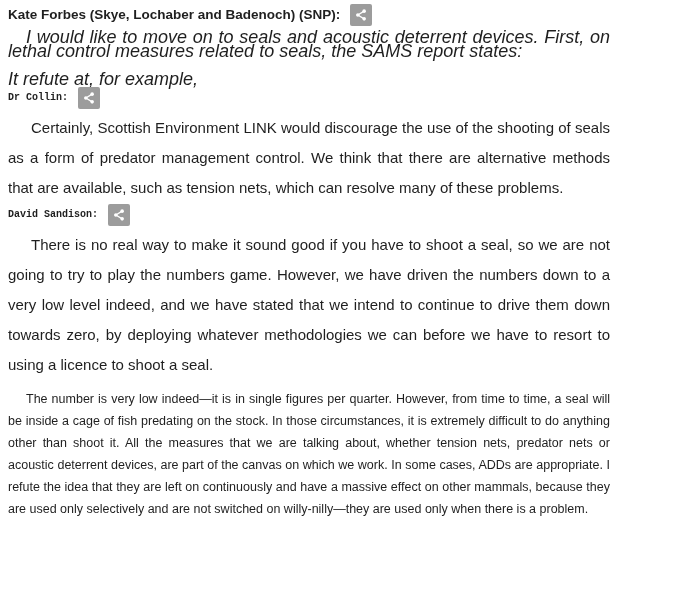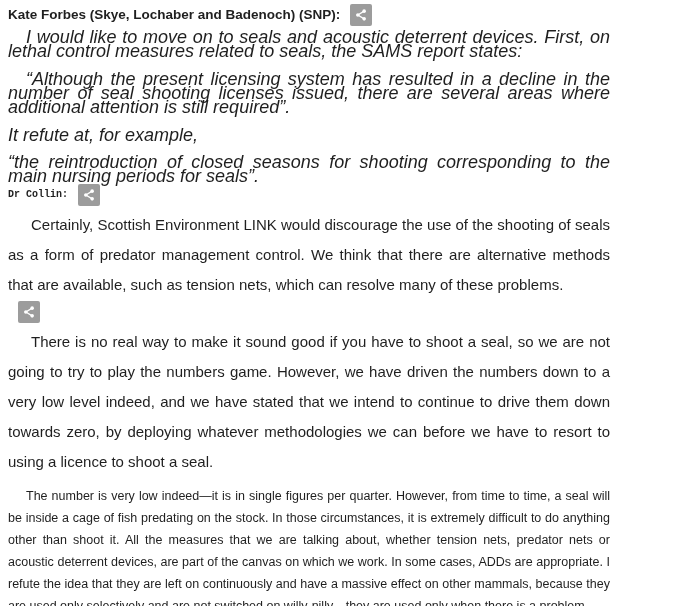--- a/index.html
+++ b/index.html
@@ -79,43 +79,42 @@
         <svg width="14" height="14" viewBox="0 0 20 20">
           <line x1="5.5" y1="10" x2="14.5" y2="4.5" stroke="currentColor" stroke-width="1.8"></line>
           <line x1="5.5" y1="10" x2="14.5" y2="15.5" stroke="currentColor" stroke-width="1.8"></line>
           <circle cx="14.5" cy="4.5" r="2.6" fill="currentColor"></circle>
           <circle cx="5.5" cy="10" r="2.6" fill="currentColor"></circle>
           <circle cx="14.5" cy="15.5" r="2.6" fill="currentColor"></circle>
         </svg>
       </button>
     </div>
     <p class="sz-sm-text indent mt-4">I would like to move on to seals and acoustic deterrent devices. First, on lethal control measures related to seals, the SAMS report states:</p>
-    <p class="sz-sm-text indent mt-14">“Although the present licensing system has resulted in a decline in the number of seal shooting licenses issued, there are several areas where additional attention is still required”.</p>
     <p class="sz-sm-text mt-14">It refute at, for example,</p>
-    <p class="sz-sm-text mt-13">“the reintroduction of closed seasons for shooting corresponding to the main nursing periods for seals”.</p>
   </section>
 
   <section class="speech sec-gap-lg">
     <div class="speaker-row sz-lg">
       <span class="speaker-name">Dr Collin:</span>
       <button class="share-btn" aria-label="share">
         <svg width="14" height="14" viewBox="0 0 20 20">
           <line x1="5.5" y1="10" x2="14.5" y2="4.5" stroke="currentColor" stroke-width="1.8"></line>
           <line x1="5.5" y1="10" x2="14.5" y2="15.5" stroke="currentColor" stroke-width="1.8"></line>
           <circle cx="14.5" cy="4.5" r="2.6" fill="currentColor"></circle>
           <circle cx="5.5" cy="10" r="2.6" fill="currentColor"></circle>
           <circle cx="14.5" cy="15.5" r="2.6" fill="currentColor"></circle>
         </svg>
       </button>
     </div>
     <p class="sz-lg-text indent-lg mt-4">Certainly, Scottish Environment LINK would discourage the use of the shooting of seals as a form of predator management control. We think that there are alternative methods that are available, such as tension nets, which can resolve many of these problems.</p>
   </section>
 
   <section class="speech sec-gap-md">
     <div class="speaker-row sz-lg">
+      <span class="speaker-name">David Sandison:</span>
       <button class="share-btn" aria-label="share">
         <svg width="14" height="14" viewBox="0 0 20 20">
           <line x1="5.5" y1="10" x2="14.5" y2="4.5" stroke="currentColor" stroke-width="1.8"></line>
           <line x1="5.5" y1="10" x2="14.5" y2="15.5" stroke="currentColor" stroke-width="1.8"></line>
           <circle cx="14.5" cy="4.5" r="2.6" fill="currentColor"></circle>
           <circle cx="5.5" cy="10" r="2.6" fill="currentColor"></circle>
           <circle cx="14.5" cy="15.5" r="2.6" fill="currentColor"></circle>
         </svg>
       </button>
     </div>

